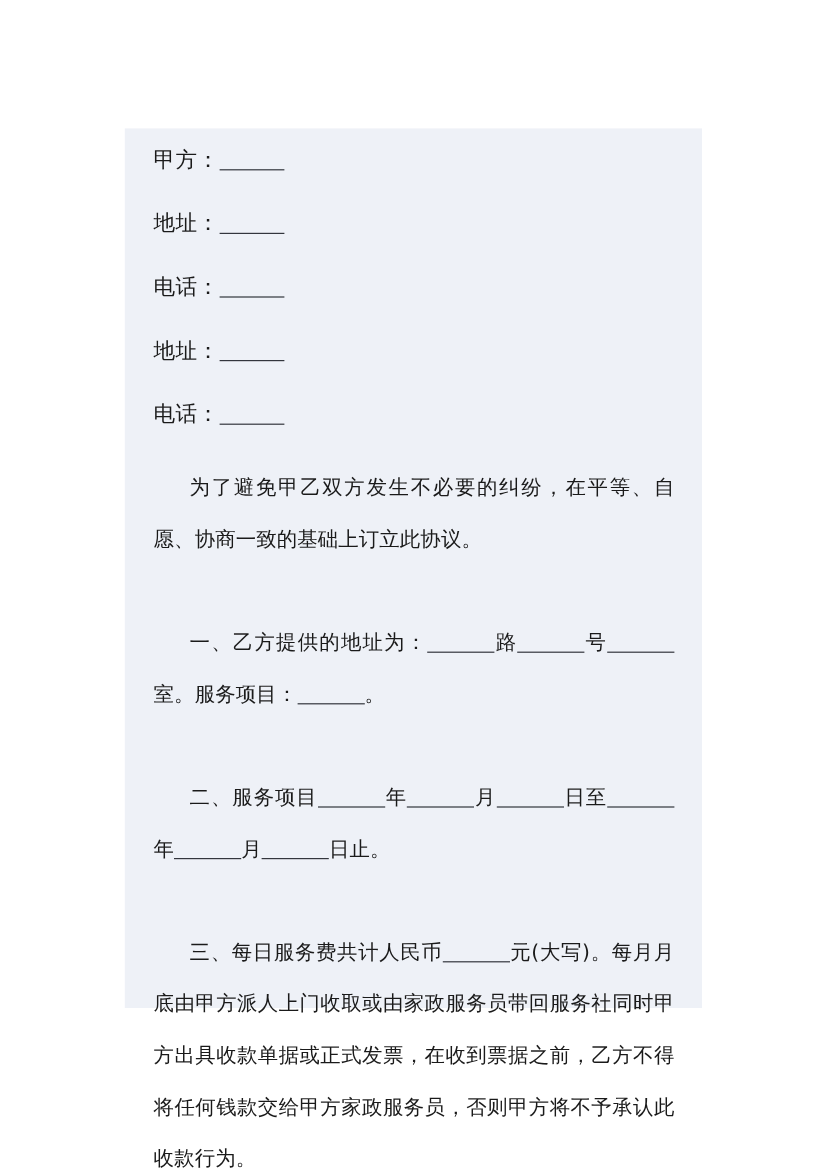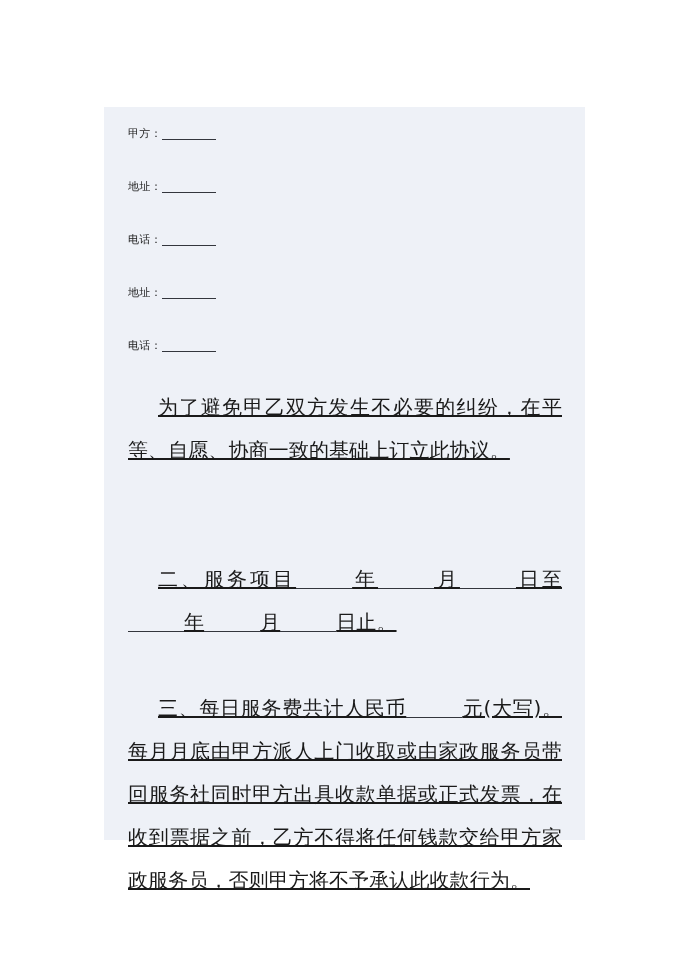--- a/index.html
+++ b/index.html
@@ -35,44 +35,43 @@
   #doc-body {
     position: absolute;
     left: 128px;
     top: 107px;
     width: 434px;
   }
 
   .party-line {
     height: 53px;
     line-height: 53px;
-    font-size: 11px;
+    font-size: 18px;
     color: #1a1a1a;
     white-space: nowrap;
     letter-spacing: 0.2px;
   }
   .party-line .label {
     display: inline;
   }
   .blank {
     display: inline-block;
     border-bottom: 1.4px solid #33363d;
     vertical-align: -3px;
   }
   .blank.w8 { width: 54px; }
 
   .para {
-    font-size: 20px;
+    font-size: 17px;
     line-height: 43px;
     color: #1a1a1a;
     text-align: justify;
     text-justify: inter-ideograph;
     letter-spacing: 0.1px;
     word-break: break-all;
-    text-decoration: underline;
   }
   .para.indent {
     text-indent: 30px;
   }
   .para.first-para {
     margin-top: 14px;
   }
   .gap {
     height: 43px;
   }
@@ -111,20 +110,21 @@
     </div>
 
     <div class="party-line">
       <span class="label">电话：</span><span class="blank w8"></span>
     </div>
 
     <div class="para indent first-para">为了避免甲乙双方发生不必要的纠纷，在平等、自愿、协商一致的基础上订立此协议。</div>
 
     <div class="gap"></div>
 
+    <div class="para indent"><span>一、乙方提供的地址为：</span><span class="u m"></span><span>路</span><span class="u m"></span><span>号</span><span class="u m"></span><span>室。服务项目：</span><span class="u m"></span><span>。</span></div>
 
     <div class="gap"></div>
 
     <div class="para indent"><span>二、服务项目</span><span class="u m"></span><span>年</span><span class="u m"></span><span>月</span><span class="u m"></span><span>日至</span><span class="u m"></span><span>年</span><span class="u m"></span><span>月</span><span class="u m"></span><span>日止。</span></div>
 
     <div class="gap"></div>
 
     <div class="para indent"><span>三、每日服务费共计人民币</span><span class="u m"></span><span>元(大写)。每月月底由甲方派人上门收取或由家政服务员带回服务社同时甲方出具收款单据或正式发票，在收到票据之前，乙方不得将任何钱款交给甲方家政服务员，否则甲方将不予承认此收款行为。</span></div>
 
   </div>

